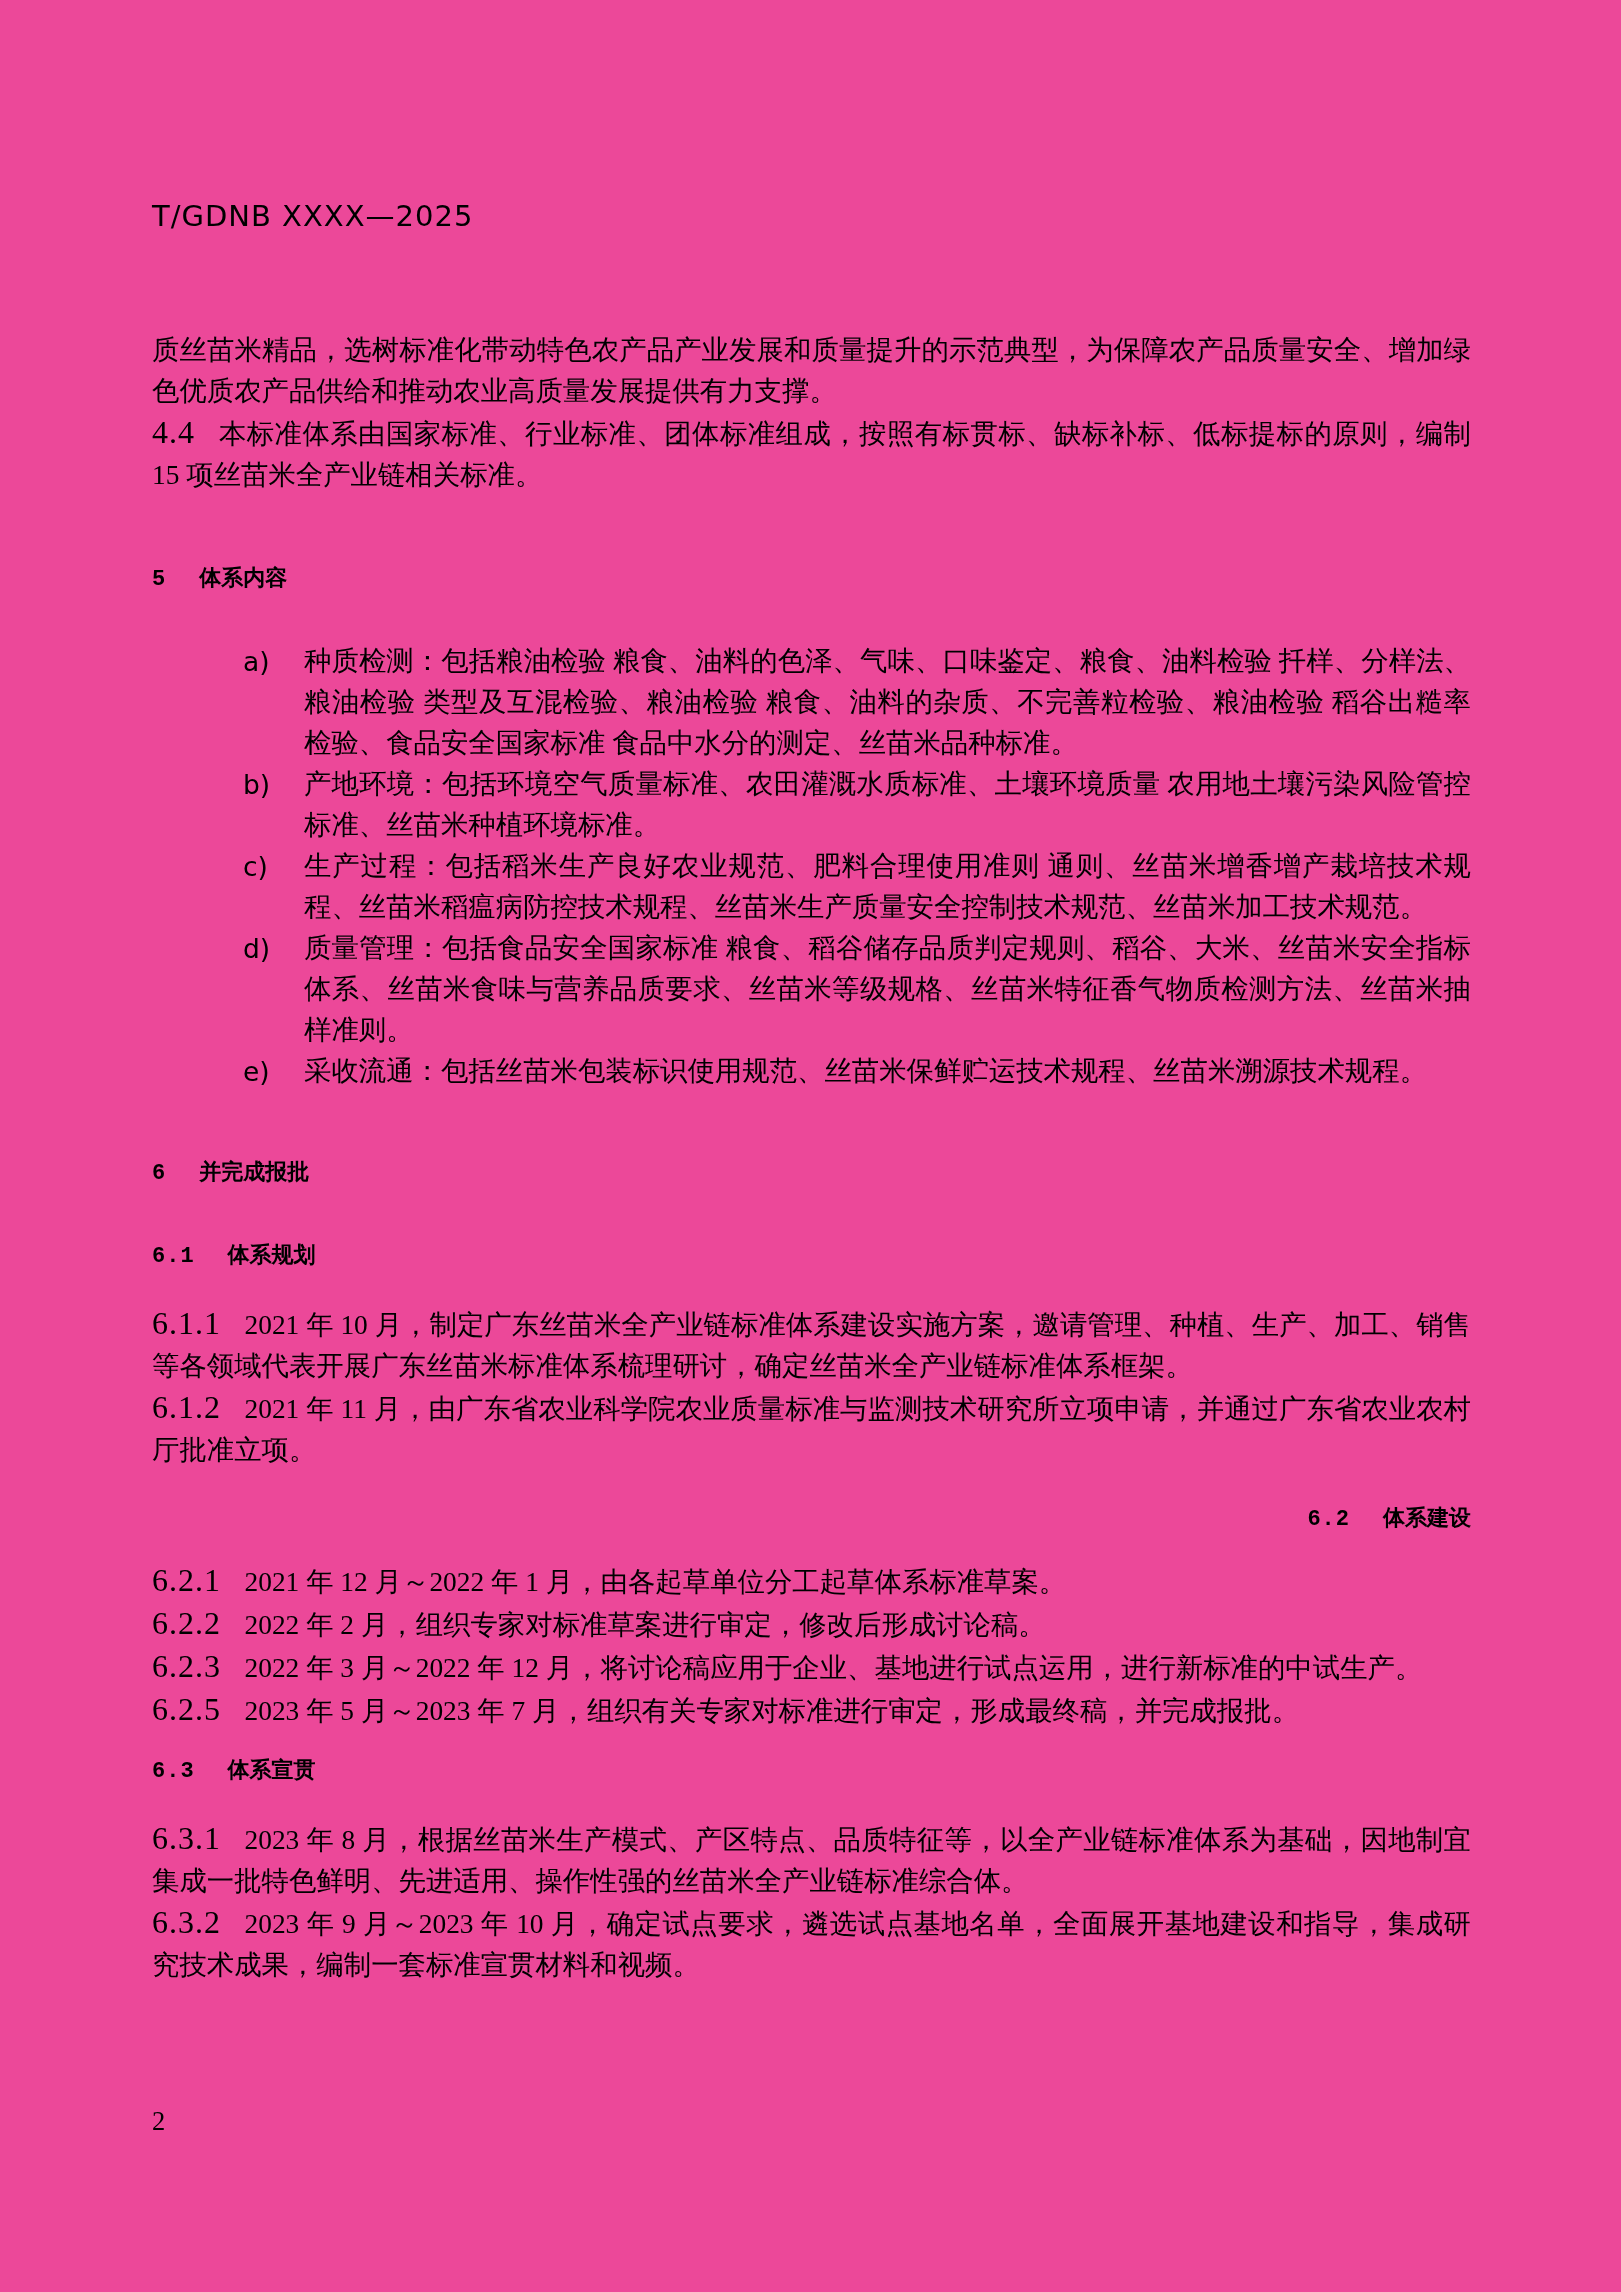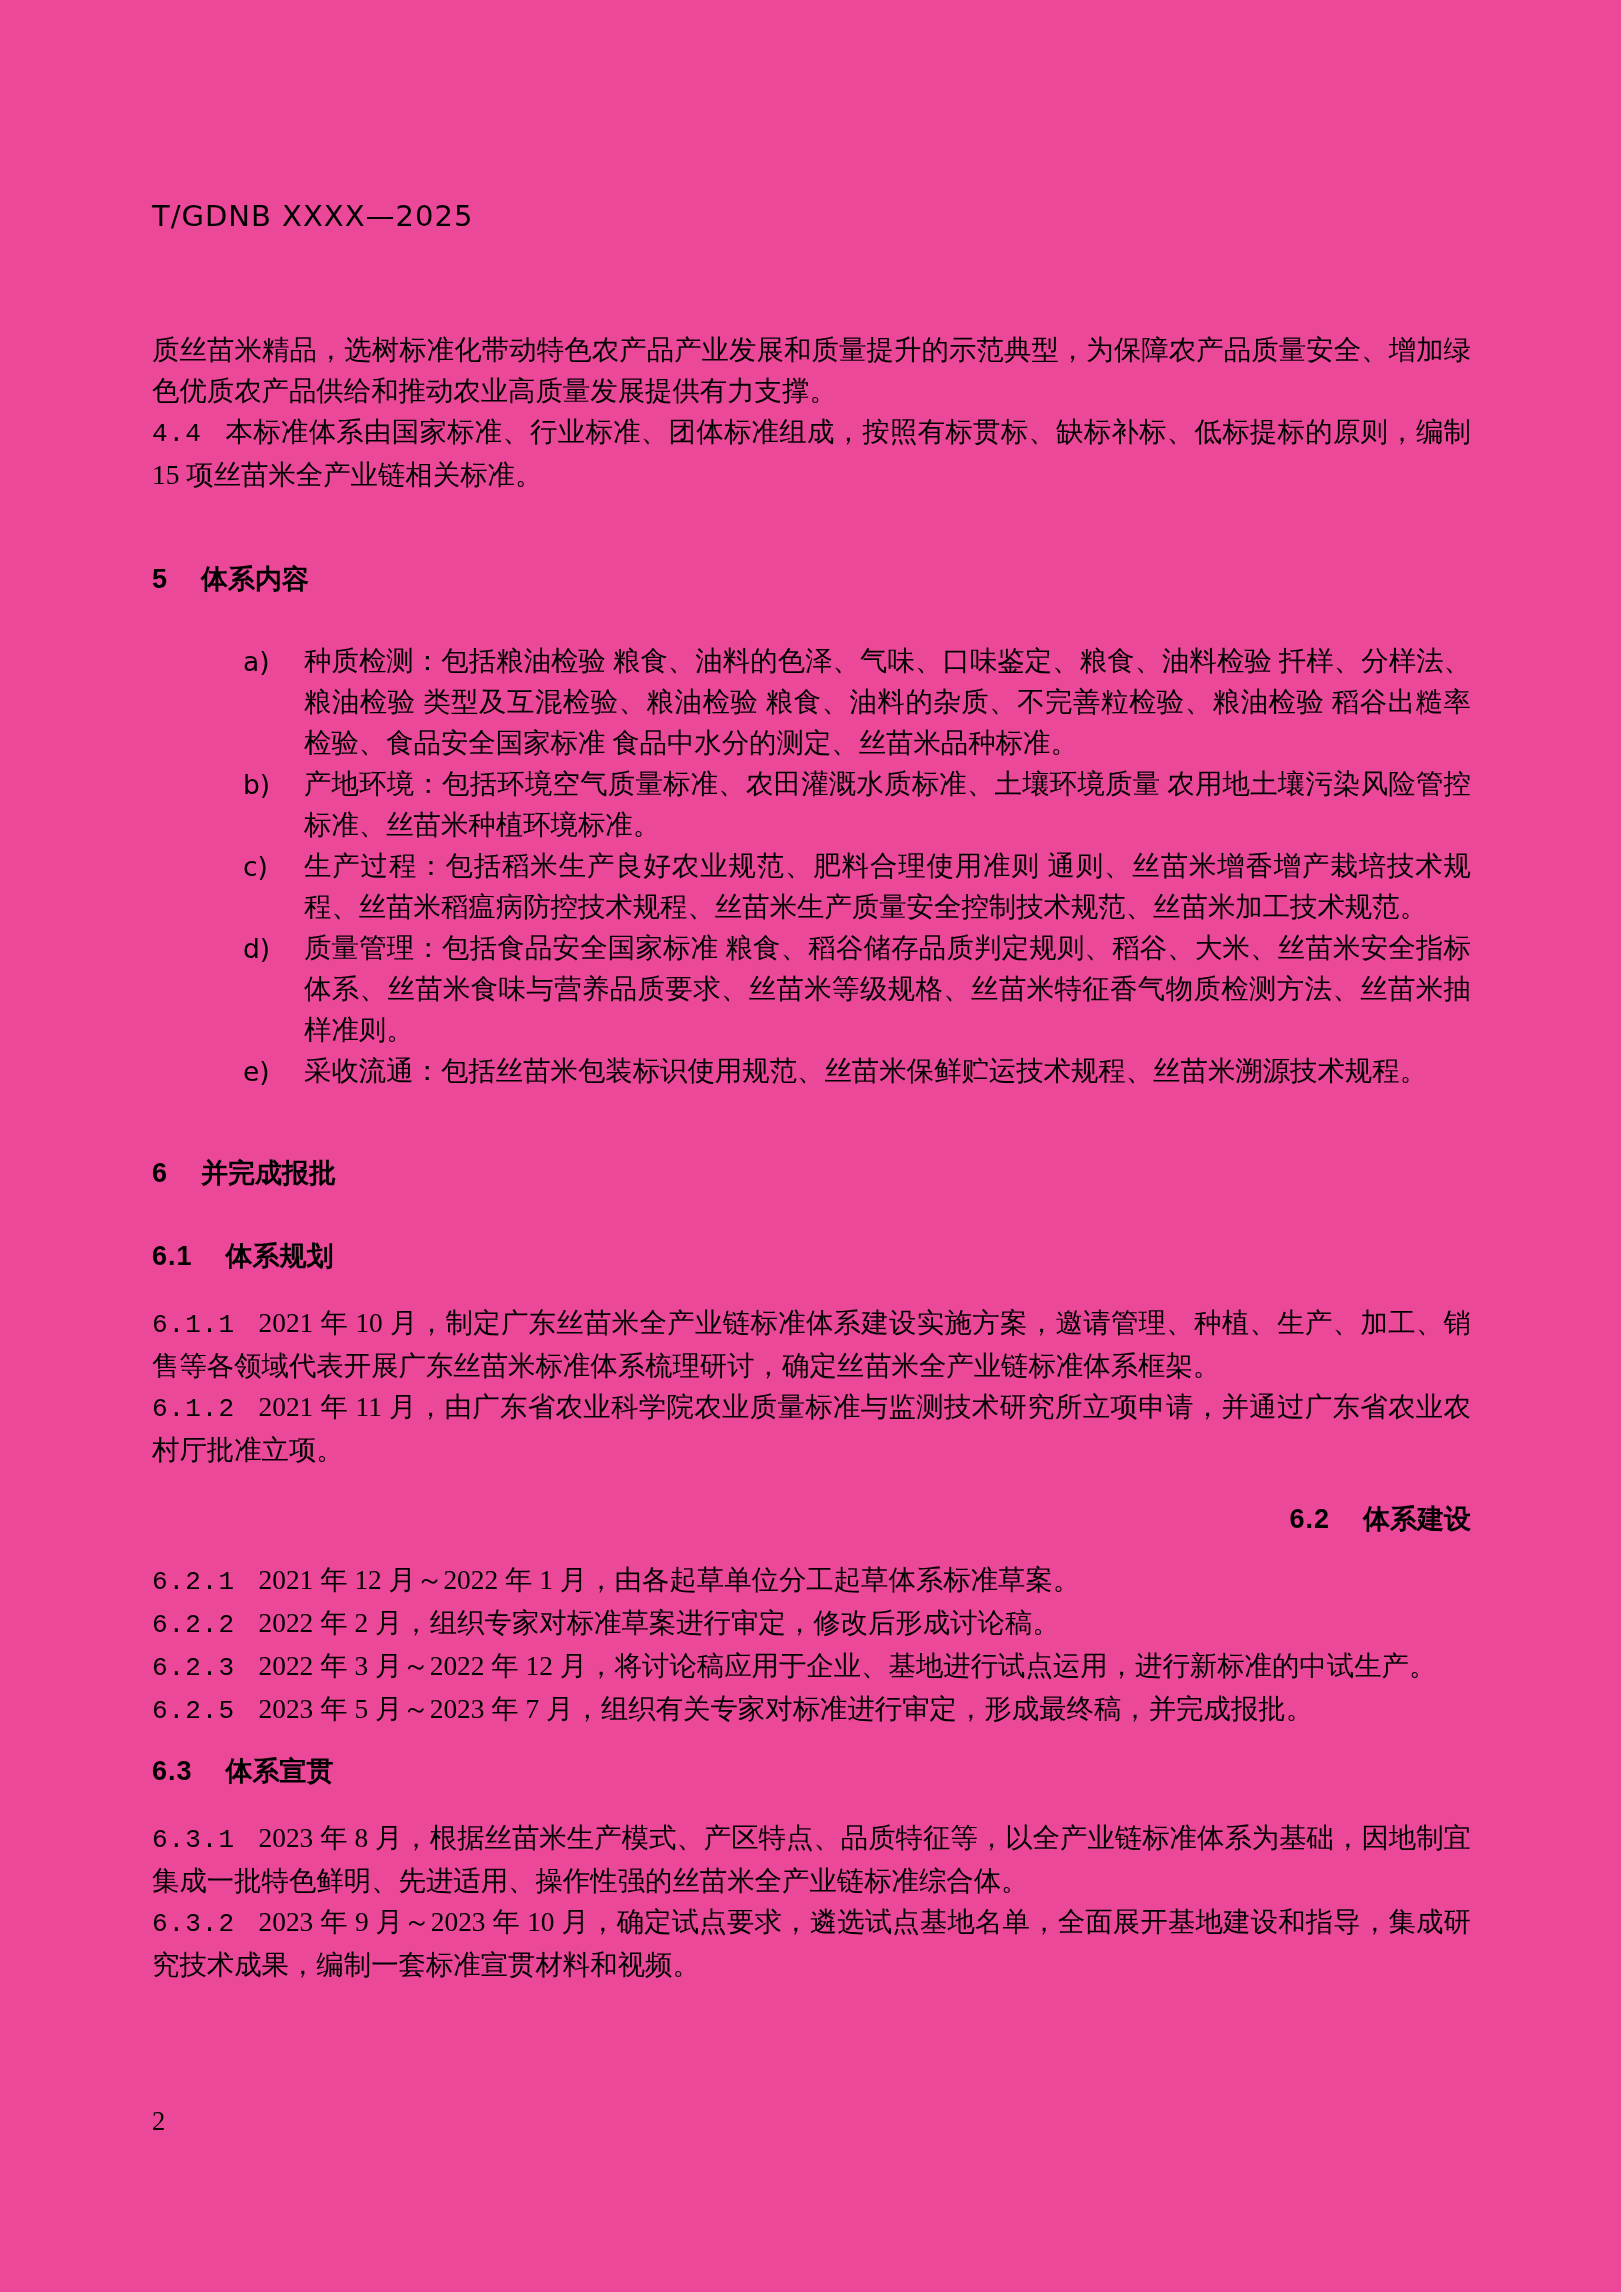--- a/index.html
+++ b/index.html
@@ -27,29 +27,29 @@
     margin: 0;
   }
   p, h2, h3 { margin: 0; }
   .body-para {
     font-size: 27.4px;
     line-height: 41px;
     text-align: justify;
   }
   .p-cont { margin-top: 93px; }
   .cnum {
-    font-family: Liberation Mono, monospace;
-    font-size: 26px;
+    font-family: Liberation Serif, serif;
+    font-size: 32px;
     margin-right: 23.5px;
     letter-spacing: 1px;
   }
   .sec-h {
-    font-family: Liberation Sans, sans-serif;
+    font-family: Liberation Mono, monospace;
     font-weight: bold;
-    font-size: 27px;
+    font-size: 22px;
     line-height: 41px;
   }
   .hnum { margin-right: 33px; letter-spacing: 1px; }
   .h-5  { margin: 63px 0 41px 0; }
   .h-6  { margin: 61px 0 42px 0; }
   .h-61 { margin: 0 0 25.5px 0; }
   .h-62 { margin: 28px 0 20.6px 0; text-align: right; }
   .h-63 { margin: 18.6px 0 26.5px 0; }
   .c-624 { margin-top: 6.9px; }
   .list-item {

